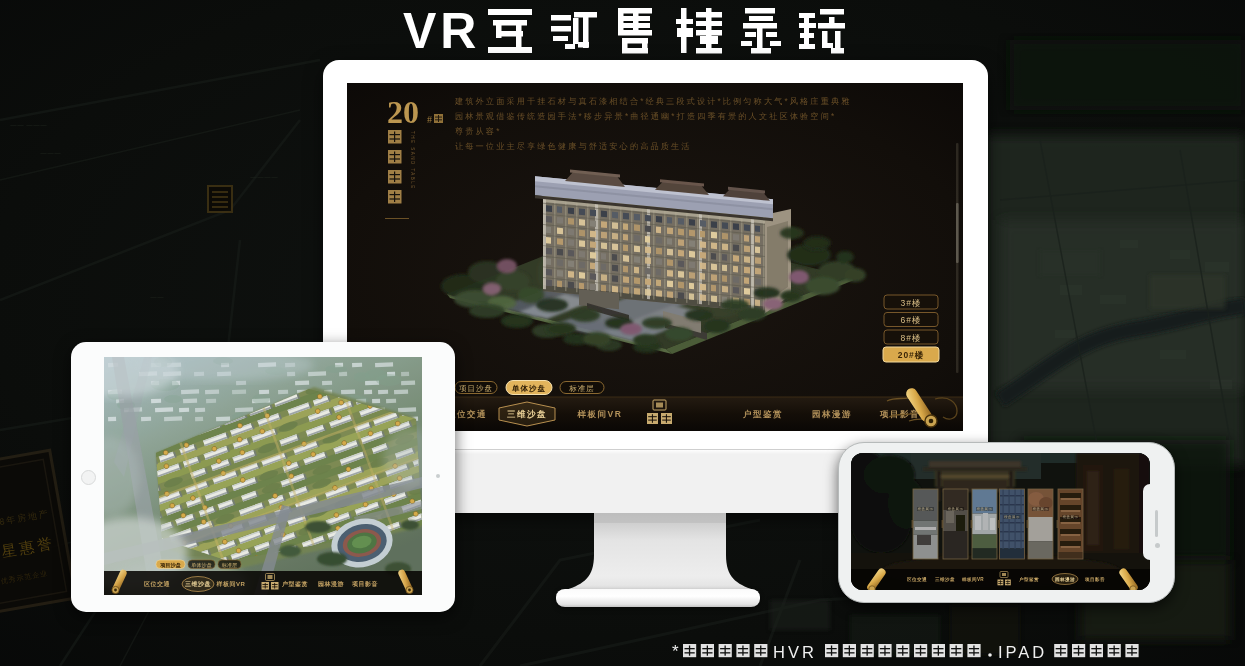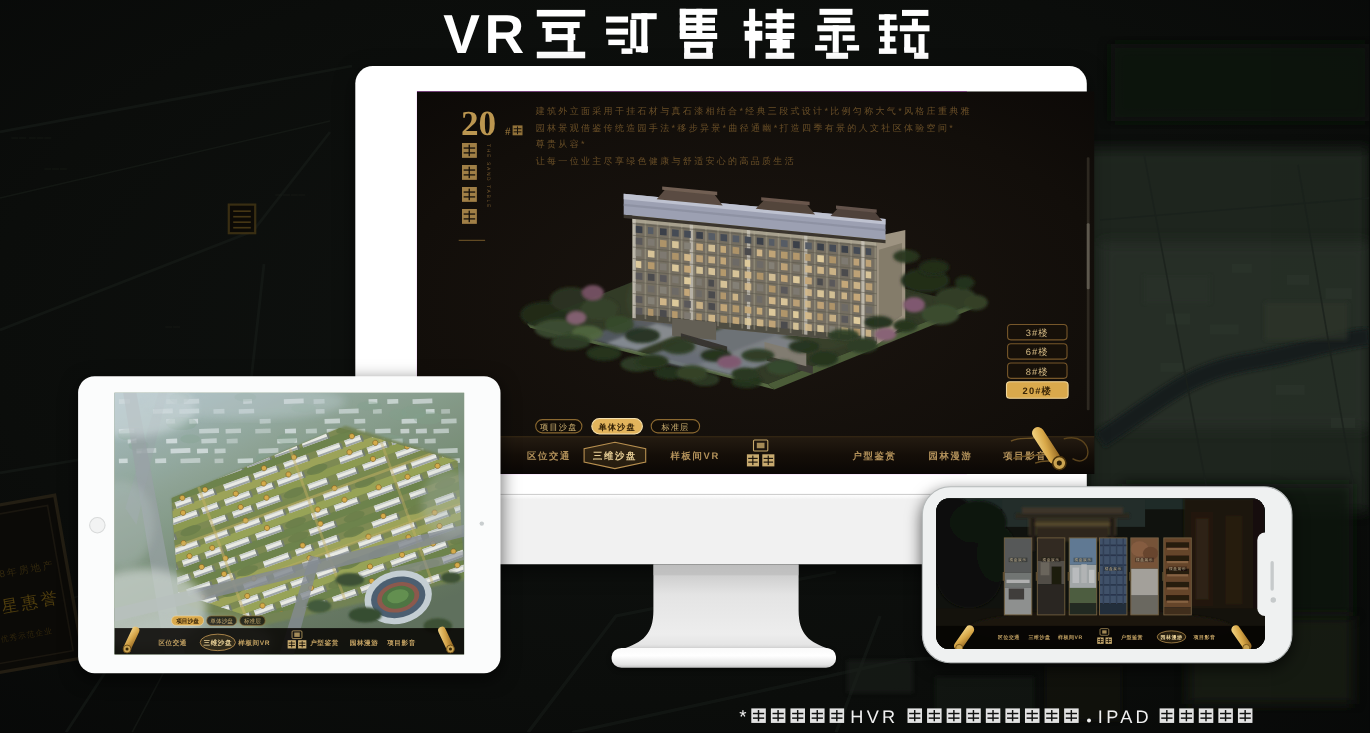--- a/index.html
+++ b/index.html
@@ -175,21 +175,21 @@
   <rect x="32" y="41" width="13" height="5.5"></rect>
   </g>
   </svg>
 
   <div class="abs" id="monitor" style="left:323px;top:60px;width:665px;height:453px;
        background:linear-gradient(#ffffff 0 86%,#f1f1f1 87% 100%);border-radius:16px;
        box-shadow:0 6px 18px rgba(0,0,0,.55);"></div>
 
   <div class="abs" style="left:325px;top:449px;width:661px;height:1px;background:#cfcfcf;"></div>
 
-  <div class="abs" id="mscreen" style="left:347px;top:83px;width:500px;height:348px;background:#d946ef;margin-left:32px;">
+  <div class="abs" id="mscreen" style="left:347px;top:83px;width:500px;height:348px;background:#c2410c;">
   <svg width="616" height="348" viewBox="0 0 616 348">
     <defs>
       <radialGradient id="vig" cx="0.5" cy="0.55" r="0.75">
         <stop offset="0" stop-color="#1b1510"></stop>
             <stop offset="0.7" stop-color="#120e0a"></stop>
         <stop offset="1" stop-color="#0c0907"></stop>
       </radialGradient>
       <linearGradient id="navg" x1="0" y1="0" x2="0" y2="1">
         <stop offset="0" stop-color="#241b11"></stop>
             <stop offset="0.5" stop-color="#140e08"></stop>

